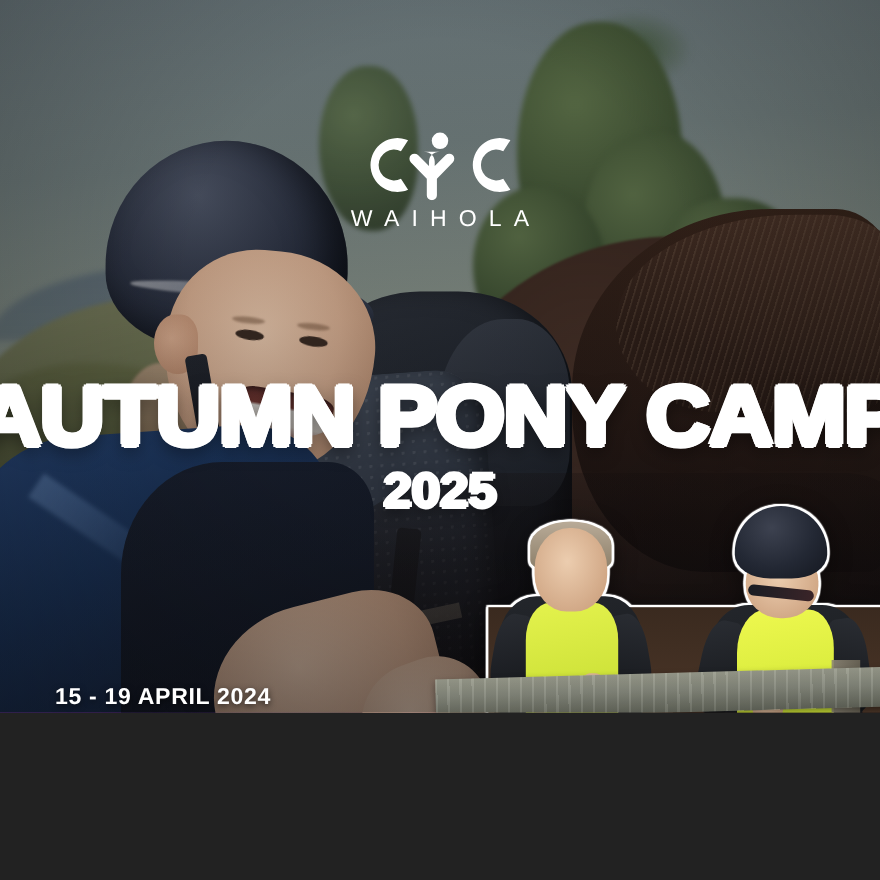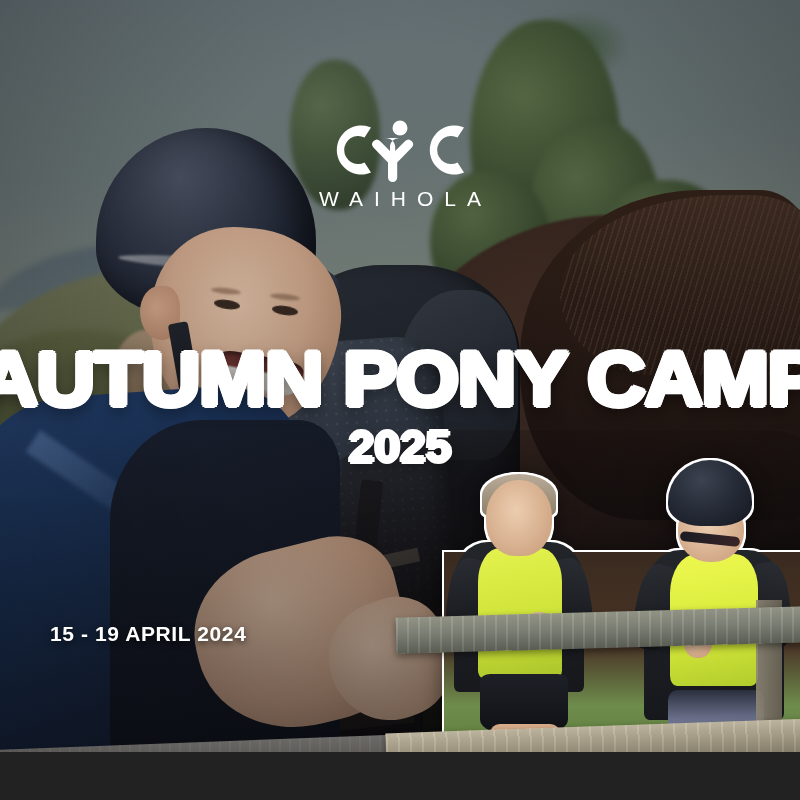--- a/index.html
+++ b/index.html
@@ -1,18 +1,18 @@
 <!DOCTYPE html>
 <html><head>
 <meta charset="utf-8">
 <style>
   html,body{margin:0;padding:0;background:#222;}
   .poster{
     position:relative;
-    width:800px;height:752px;
+    width:800px;height:648px;
     overflow:hidden;
     font-family:"Liberation Sans", sans-serif;
     background:#a21caf;
     user-select:none;
   }
   
   .bg{position:absolute;inset:0;overflow:hidden;}
 
   .sky{
     position:absolute;left:0;top:0;width:100%;height:62%;

